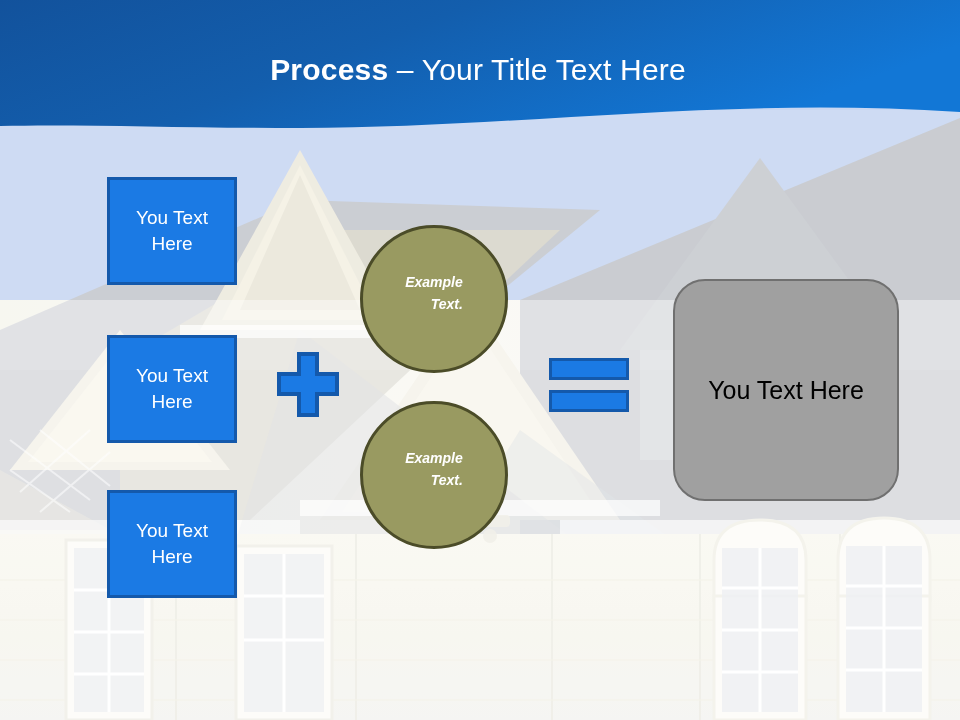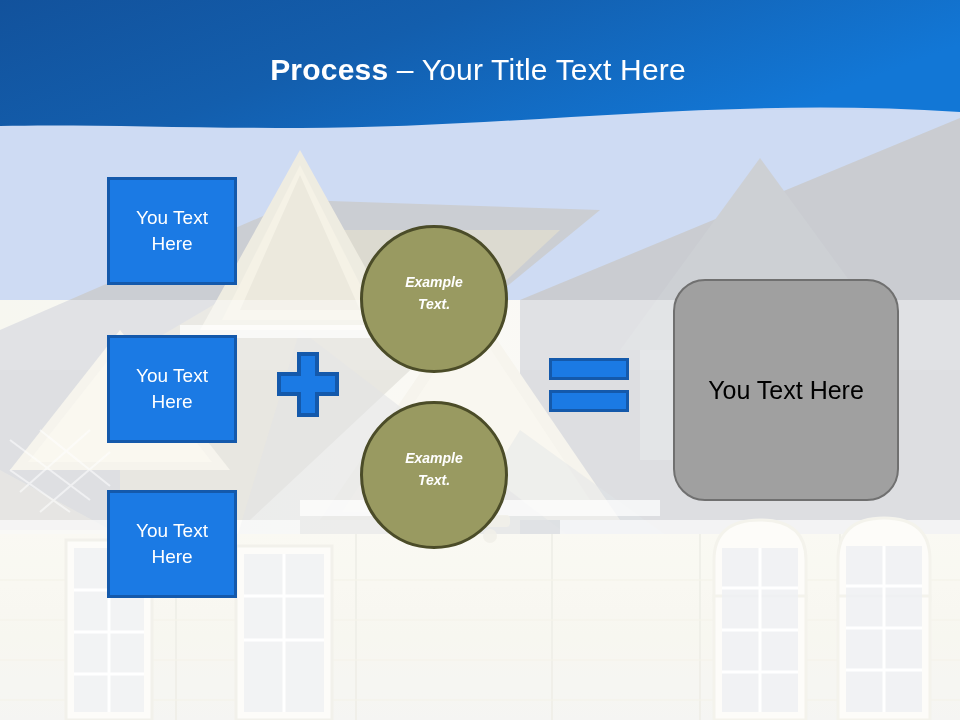--- a/index.html
+++ b/index.html
@@ -77,21 +77,21 @@
     position: absolute;
     width: 148px;
     height: 148px;
     border-radius: 50%;
     background: #999a61;
     border: 3px solid #4b4c28;
     box-sizing: border-box;
     display: flex;
     align-items: center;
     justify-content: center;
-    text-align: center;
+    text-align: right;
     color: #ffffff;
     font-size: 14px;
     font-weight: 700;
     font-style: italic;
     line-height: 1.6;
   }
   .circle-1 { left: 360px; top: 225px; }
   .circle-2 { left: 360px; top: 401px; }
   .circle .ctext { transform: translateY(-6px); }
 

